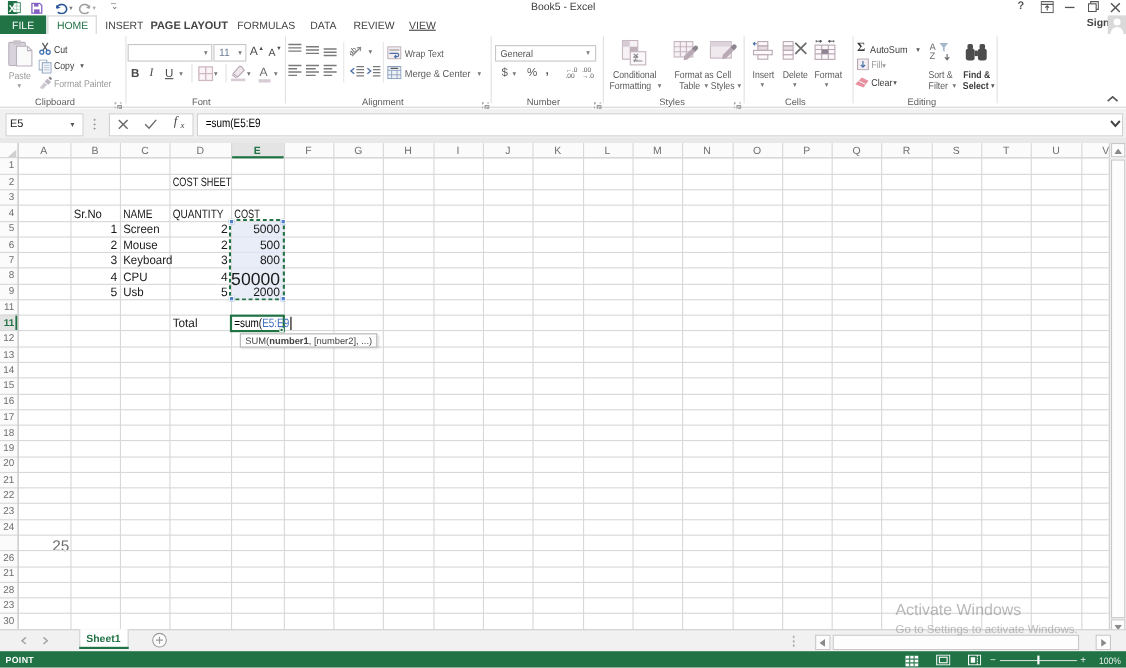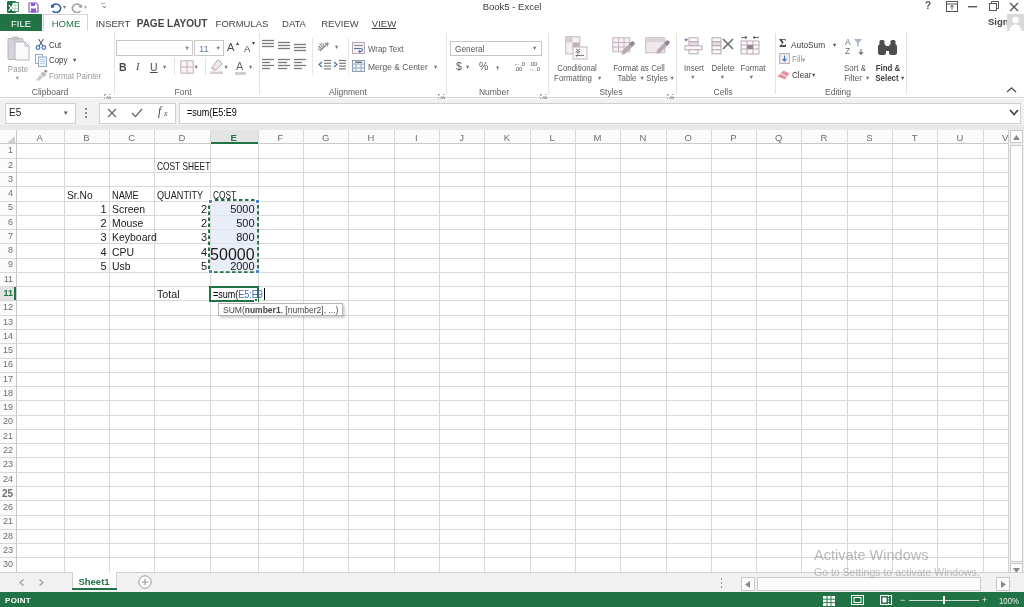--- a/index.html
+++ b/index.html
@@ -414,21 +414,21 @@
 <div class="tx" style="right:1011px;top:345.08px;font-size:9px;color:#6e6e6e;font-weight:normal;">15</div>
 <div class="tx" style="right:1011px;top:359.34999999999997px;font-size:9px;color:#6e6e6e;font-weight:normal;">16</div>
 <div class="tx" style="right:1011px;top:373.62px;font-size:9px;color:#6e6e6e;font-weight:normal;">17</div>
 <div class="tx" style="right:1011px;top:387.89000000000004px;font-size:9px;color:#6e6e6e;font-weight:normal;">18</div>
 <div class="tx" style="right:1011px;top:402.16px;font-size:9px;color:#6e6e6e;font-weight:normal;">19</div>
 <div class="tx" style="right:1011px;top:416.43px;font-size:9px;color:#6e6e6e;font-weight:normal;">20</div>
 <div class="tx" style="right:1011px;top:430.7px;font-size:9px;color:#6e6e6e;font-weight:normal;">21</div>
 <div class="tx" style="right:1011px;top:444.97px;font-size:9px;color:#6e6e6e;font-weight:normal;">22</div>
 <div class="tx" style="right:1011px;top:459.24px;font-size:9px;color:#6e6e6e;font-weight:normal;">23</div>
 <div class="tx" style="right:1011px;top:473.51px;font-size:9px;color:#6e6e6e;font-weight:normal;">24</div>
-<div class="tx" style="right:1011px;top:487.78000000000003px;font-size:10px;color:#6e6e6e;font-weight:bold;">25</div>
+<div class="tx" style="right:961px;top:487.78000000000003px;font-size:14px;color:#6e6e6e;font-weight:normal;">25</div>
 <div class="tx" style="right:1011px;top:502.05px;font-size:9px;color:#6e6e6e;font-weight:normal;">26</div>
 <div class="tx" style="right:1011px;top:516.3199999999999px;font-size:9px;color:#6e6e6e;font-weight:normal;">21</div>
 <div class="tx" style="right:1011px;top:530.5899999999999px;font-size:9px;color:#6e6e6e;font-weight:normal;">28</div>
 <div class="tx" style="right:1011px;top:544.8599999999999px;font-size:9px;color:#6e6e6e;font-weight:normal;">23</div>
 <div class="tx" style="right:1011px;top:559.1299999999999px;font-size:9px;color:#6e6e6e;font-weight:normal;">30</div>
 <div class="abs" style="left:15.6px;top:129.5px;width:1px;height:442.5px;background:#d8d8d8;"></div>
 <div class="abs" style="left:63.8px;top:129.5px;width:1px;height:442.5px;background:#d8d8d8;"></div>
 <div class="abs" style="left:109.1px;top:129.5px;width:1px;height:442.5px;background:#d8d8d8;"></div>
 <div class="abs" style="left:154.4px;top:129.5px;width:1px;height:442.5px;background:#d8d8d8;"></div>
 <div class="abs" style="left:209.7px;top:129.5px;width:1px;height:442.5px;background:#d8d8d8;"></div>

